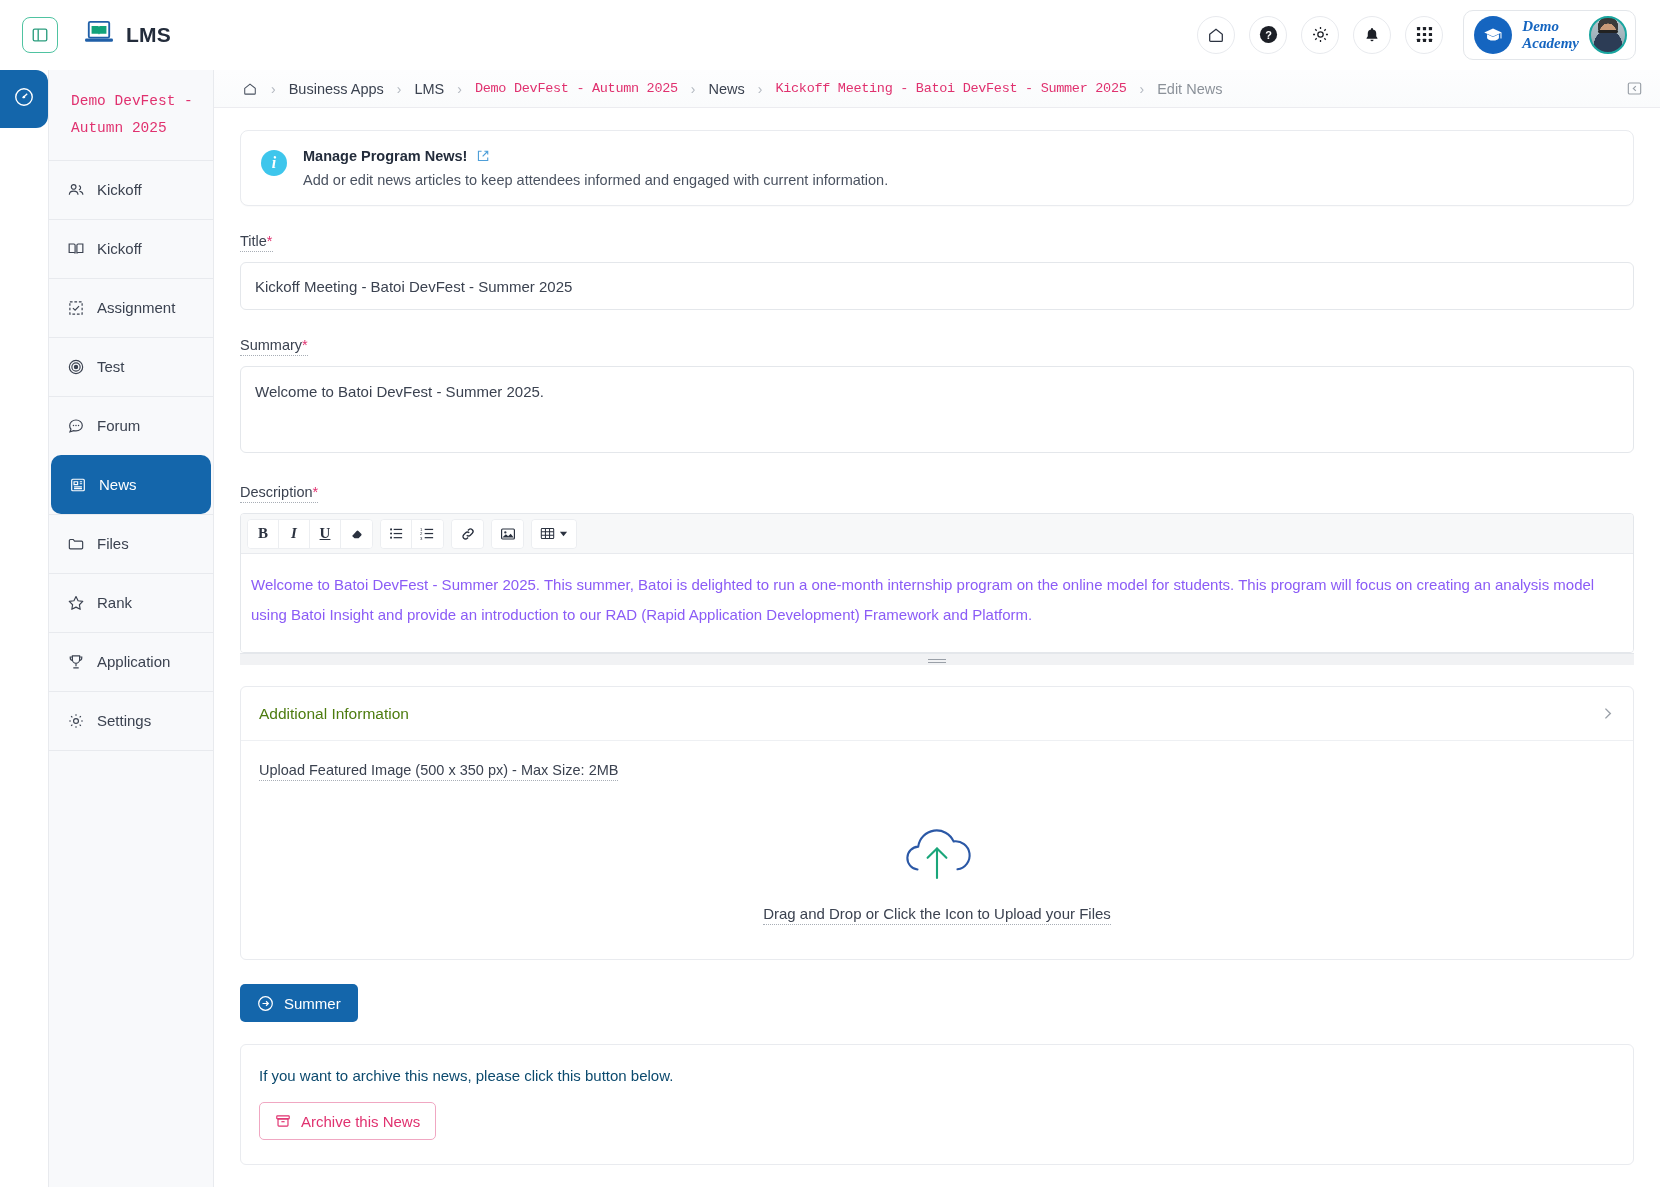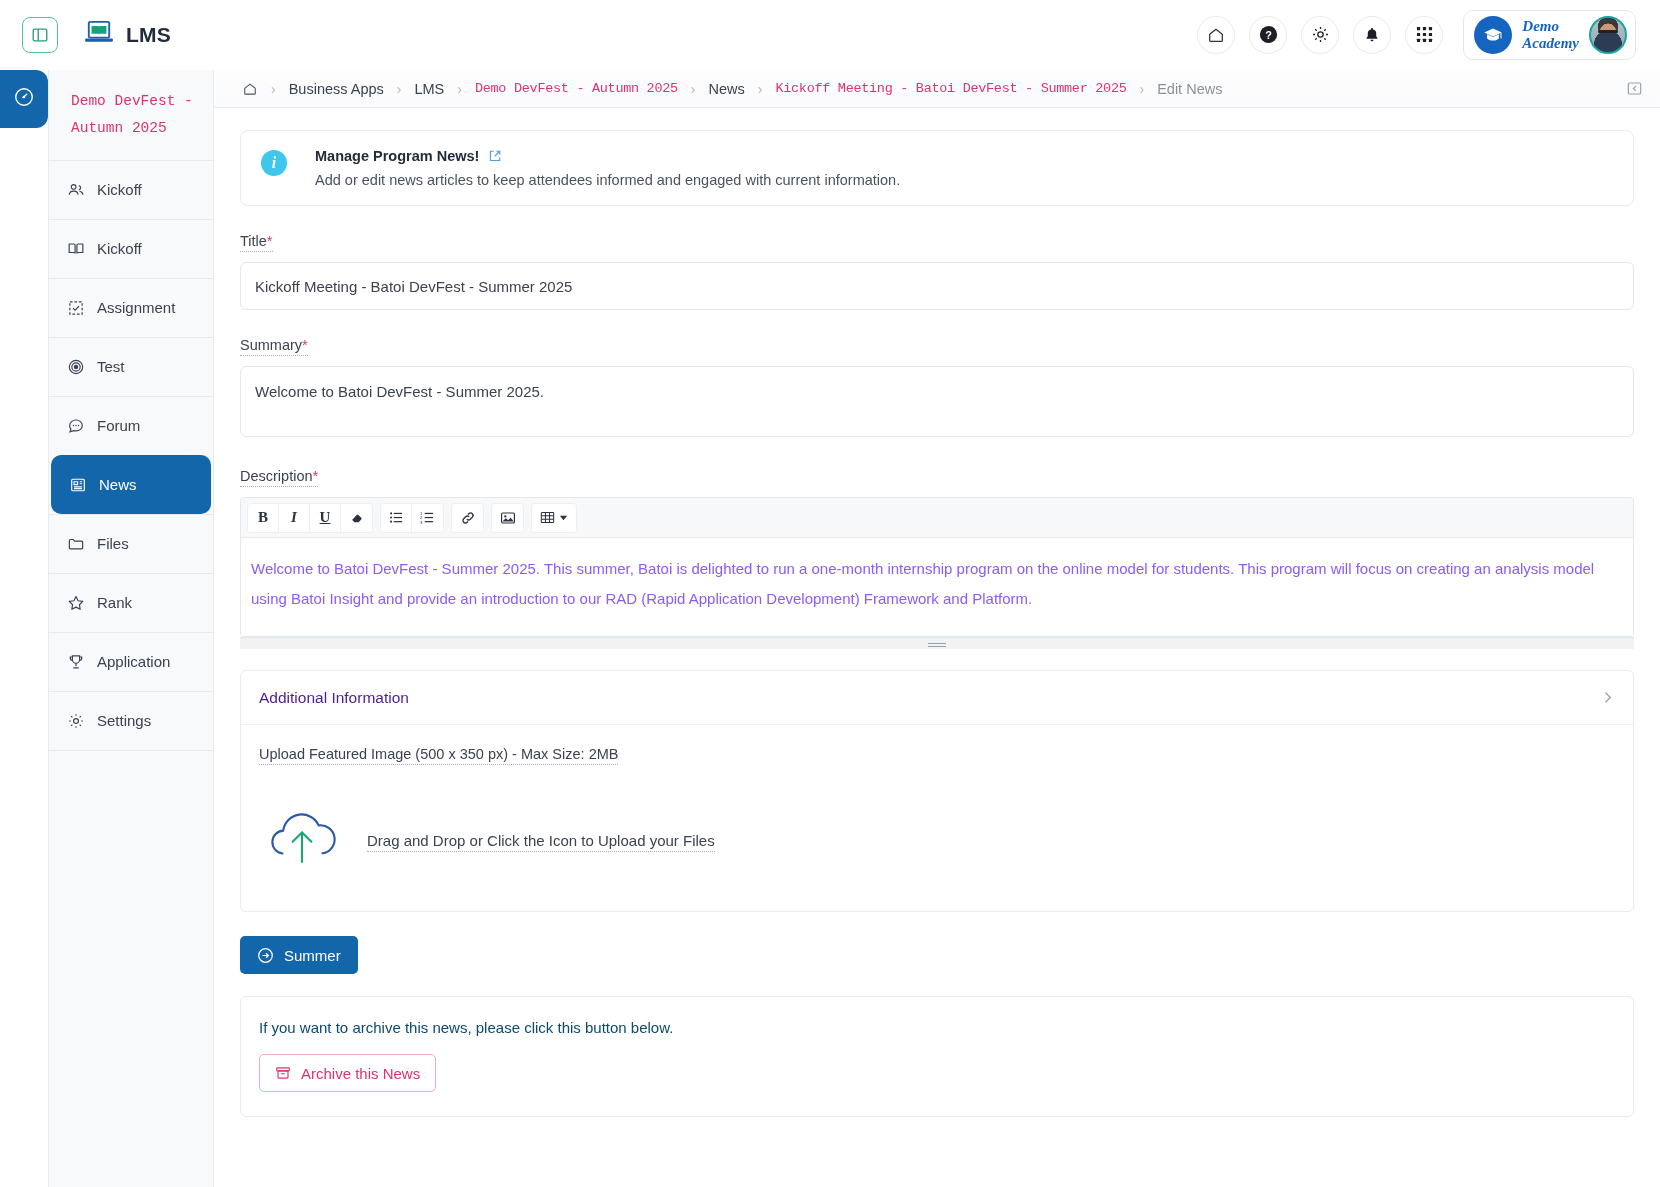--- a/index.html
+++ b/index.html
@@ -121,21 +121,21 @@
     font-size:14.5px;color:#3b4250;display:inline-block;
     border-bottom:1px dotted #a8aeb6;padding-bottom:2px;
   }
   .req{color:#e0316f;}
   .textbox{
     margin-top:10px;width:100%;border:1px solid #e4e7eb;border-radius:6px;
     background:#fff;font-family:"Liberation Sans", sans-serif;font-size:15px;color:#3b4250;
     padding:14px 14px;outline:none;
   }
   input.textbox{height:48px;}
-  textarea.textbox{height:71px;resize:none;line-height:1.4;}
+  textarea.textbox{height:87px;resize:none;line-height:1.4;}
 
   
   .editor{margin-top:10px;border:1px solid #e4e7eb;border-radius:4px;overflow:hidden;}
   .ed-toolbar{
     height:40px;background:#f7f8f9;border-bottom:1px solid #e8eaee;
     display:flex;align-items:center;gap:0;padding:0 6px;
   }
   .tgroup{display:flex;align-items:center;background:#fff;border:1px solid #eceef1;border-radius:4px;margin:0 7px 0 0;overflow:hidden;}
   .tbtn{
     width:31px;height:28px;display:flex;align-items:center;justify-content:center;
@@ -153,29 +153,29 @@
   }
   .ed-grip span{display:block;width:18px;height:1px;background:#9aa0a8;box-shadow:0 3px 0 #9aa0a8;}
 
   .panel{
     margin-top:21px;border:1px solid #e9ebef;border-radius:6px;background:#fff;
   }
   .panel-head{
     height:54px;display:flex;align-items:center;padding:0 18px;
     border-bottom:1px solid #eef0f3;cursor:pointer;
   }
-  .panel-head-title{font-size:15.5px;color:#4c1d95;}
+  .panel-head-title{font-size:15.5px;color:#4d7c0f;}
   .panel-chev{margin-left:auto;color:#9aa0a8;display:flex;align-items:center;}
   .panel-body{padding:20px 18px 34px 18px;}
   .upload-label{
     font-size:14.5px;color:#3b4250;display:inline-block;
     border-bottom:1px dotted #a8aeb6;padding-bottom:2px;
   }
   .dropzone{
-    margin-top:42px;display:flex;flex-direction:row;align-items:center;gap:22px;cursor:pointer;
+    margin-top:42px;display:flex;flex-direction:column;align-items:center;gap:12px;cursor:pointer;
   }
   .dz-text{
     font-size:15px;color:#3b4250;border-bottom:1px dotted #a8aeb6;padding-bottom:2px;
   }
 
   .submit-btn{
     margin-top:24px;display:inline-flex;align-items:center;gap:10px;
     background:#1466ab;color:#fff;border:none;border-radius:5px;
     padding:0 17px;height:38px;font-size:15px;cursor:pointer;
     font-family:"Liberation Sans", sans-serif;
@@ -429,21 +429,21 @@
           <path d="M10.6 6.2 7.6 9l3 2.8"></path>
         </svg>
       </span>
     </div>
 
     <div class="content">
 
       
       <div class="infobox">
         <span class="info-i">i</span>
-        <div style="flex:1;min-width:0;margin-left:12px;">
+        <div style="flex:1;min-width:0;">
           <div class="info-title">
             <span>Manage Program News!</span>
             <span style="display:flex;">
               <svg width="14" height="14" viewBox="0 0 16 16" fill="none" stroke="#4f9fd8" stroke-width="1.3">
                 <path d="M6.4 2.6H2.8v10.6h10.6V9.6"></path>
                 <path d="M9.6 2.6h3.8v3.8M13.4 2.6 7.6 8.4"></path>
               </svg>
             </span>
           </div>
           <div class="info-sub">Add or edit news articles to keep attendees informed and engaged with current information.</div>

